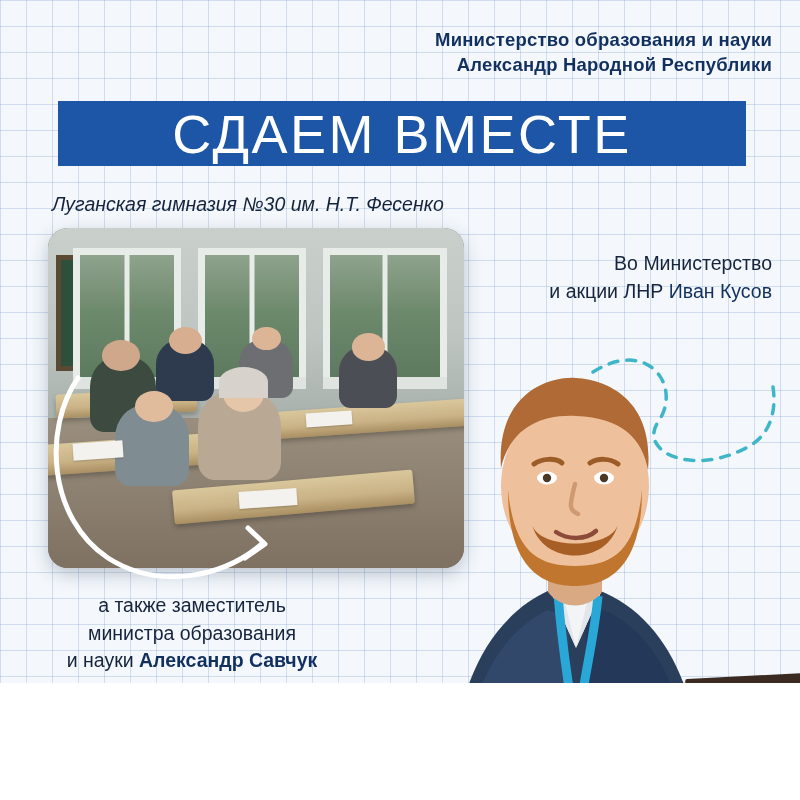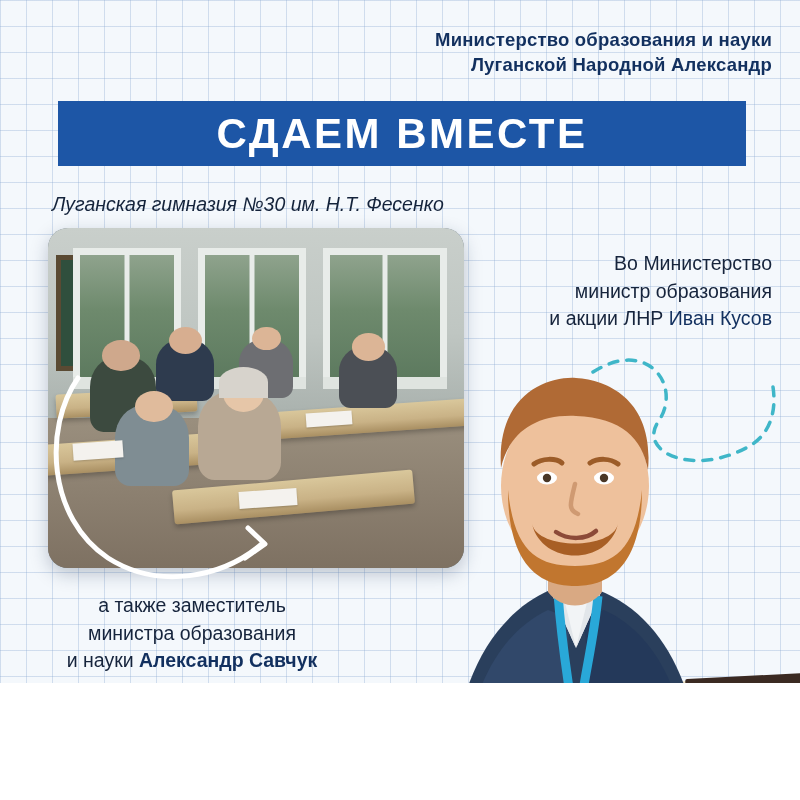--- a/index.html
+++ b/index.html
@@ -39,22 +39,22 @@
     top: 101px;
     width: 688px;
     height: 65px;
     background: #1d56a6;
     display: flex;
     align-items: center;
     justify-content: center;
   }
   .banner-title {
     color: #ffffff;
-    font-size: 42px;
-    font-weight: bold;
+    font-size: 54px;
+    font-weight: normal;
     letter-spacing: 2.5px;
     text-transform: uppercase;
     white-space: nowrap;
   }
   
   .school-caption {
     position: absolute;
     left: 52px;
     top: 193px;
     font-style: italic;
@@ -220,21 +220,21 @@
     border-radius: 2px;
   }
 </style>
 </head>
 <body>
 
 <div class="poster">
 
   <div class="ministry">
     <div>Министерство образования и науки</div>
-    <div>Луганской Народной Александр</div>
+    <div>Александр Народной Республики</div>
   </div>
 
   <div class="banner">
     <div class="banner-title">СДАЕМ ВМЕСТЕ</div>
   </div>
 
   <div class="school-caption">Луганская гимназия №30 им. Н.Т. Фесенко</div>
 
   <div class="photo-card">
     <div class="photo-inner">
@@ -280,21 +280,20 @@
     <path d="M30 10 C-5 60, 0 150, 60 190 C110 222, 175 210, 215 175" fill="none" stroke="#ffffff" stroke-width="5" stroke-linecap="round"></path>
     <path d="M200 160 L217 176 L197 190" fill="none" stroke="#ffffff" stroke-width="5" stroke-linecap="round" stroke-linejoin="round"></path>
   </svg>
 
   <svg class="squiggle" viewBox="0 0 190 135">
     <path d="M5 20 C60 -15, 95 35, 70 70 C50 100, 105 125, 160 95 C185 81, 188 55, 185 35" fill="none" stroke="#3fb6c8" stroke-width="3.5" stroke-linecap="round" stroke-dasharray="9 9"></path>
   </svg>
 
   <div class="right-text">
     <div>Во Министерство</div>
-    <div>министр образования</div>
     <div>
       <span>и акции ЛНР </span><b>Иван Кусов</b>
     </div>
   </div>
 
   <div class="bottom-text">
     <div>а также заместитель</div>
     <div>министра образования</div>
     <div>
       <span>и науки </span><b>Александр Савчук</b>

